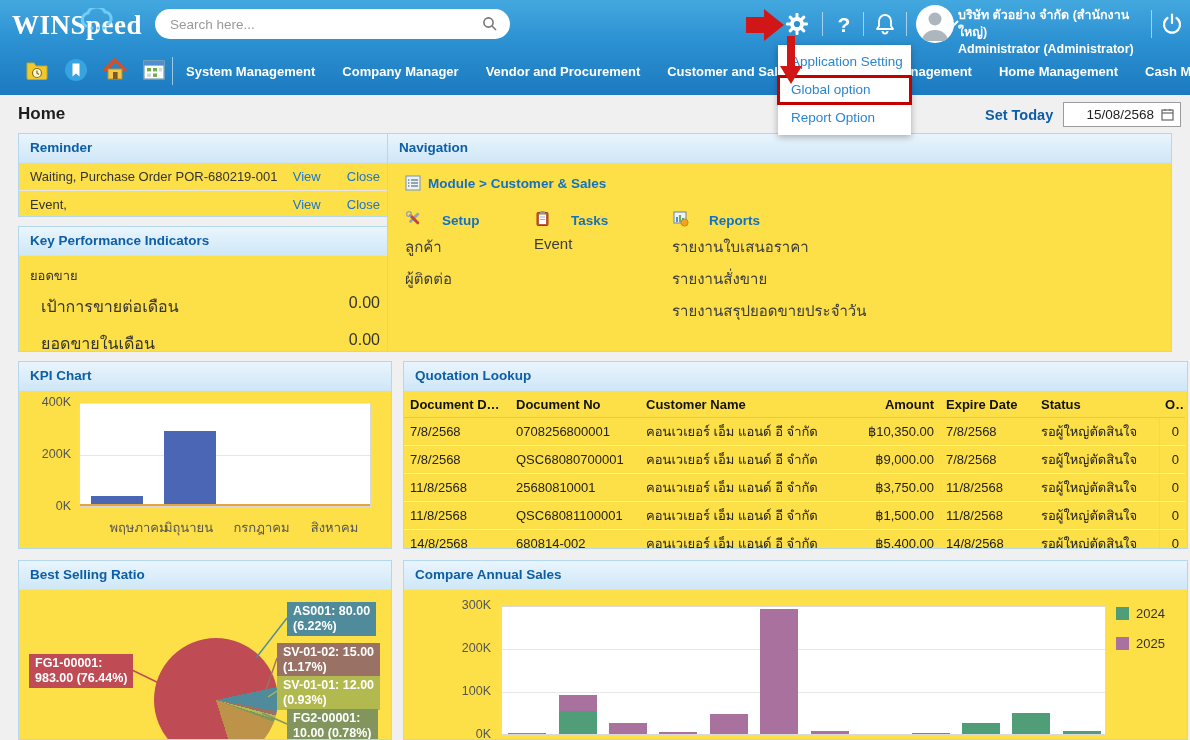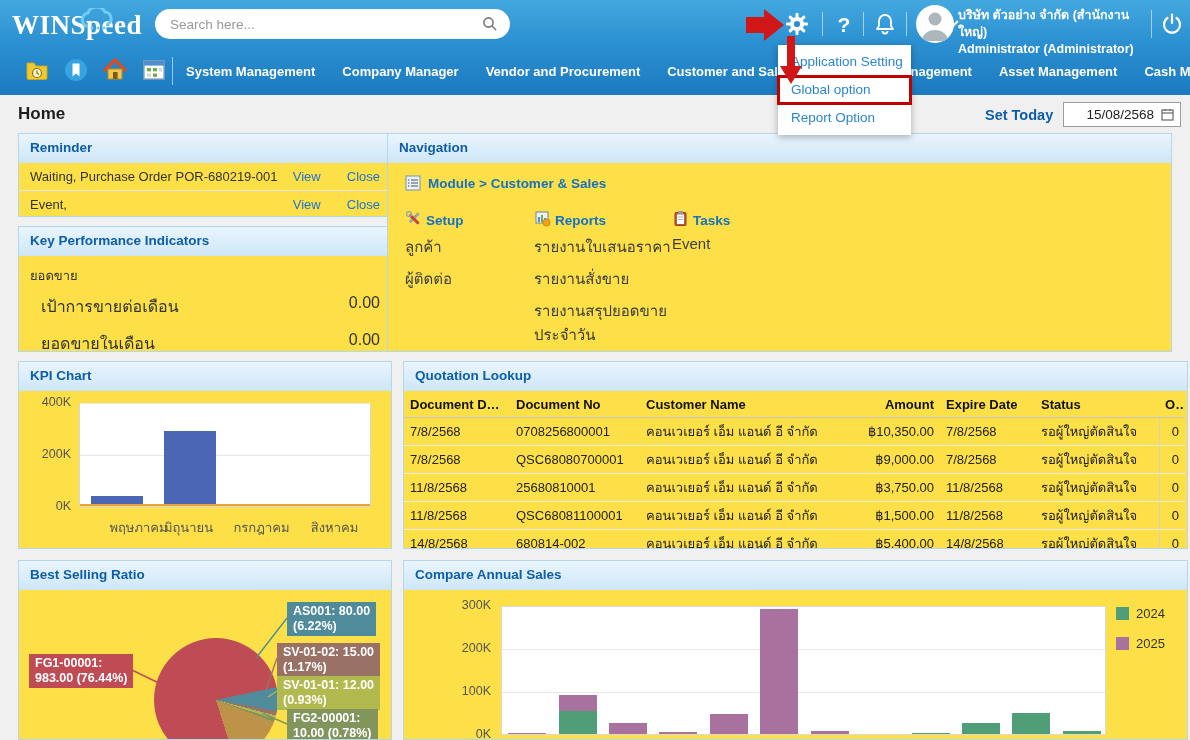--- a/index.html
+++ b/index.html
@@ -55,21 +55,21 @@
 
   
   .kpi-grp{padding:9px 11px 2px;font-size:13px;color:#333;}
   .kpi-row{display:flex;padding:6px 11px 6px 22px;font-size:16px;color:#333;}
   .kpi-row .val{margin-left:auto;}
 
   
   .nav-bc{position:absolute;left:17px;top:12px;display:flex;align-items:center;gap:7px;
     font-size:13.5px;font-weight:bold;color:#1670c0;}
   .nav-grid{position:absolute;left:17px;top:46px;right:8px;display:grid;grid-template-columns:129px 138px 213px auto;}
-  .nav-g-h{display:flex;align-items:center;gap:4px;font-size:13.5px;font-weight:bold;color:#1670c0;height:22px;cursor:pointer;}
+  .nav-g-h{display:flex;align-items:center;gap:20px;font-size:13.5px;font-weight:bold;color:#1670c0;height:22px;cursor:pointer;}
   .nav-it{font-size:15px;color:#3d3d3d;padding:4px 0;cursor:pointer;}
 
   
   table.quote{border-collapse:collapse;table-layout:fixed;width:781px;font-size:13px;color:#222;}
   table.quote th{font-size:13px;font-weight:bold;color:#111;text-align:left;height:26px;padding:0 6px;
     border-bottom:1px solid #c3c3c3;white-space:nowrap;overflow:hidden;text-overflow:ellipsis;}
   table.quote td{height:27px;padding:0 6px;border-bottom:1px solid #ececec;white-space:nowrap;overflow:hidden;}
   table.quote .r{text-align:right;}
   table.quote .sep{border-left:1px solid #d0d0d0;}
 
@@ -186,21 +186,21 @@
           <rect x="17" y="10" width="3" height="3.4" fill="#cfd8de"></rect>
         </svg>
       </span>
       <div class="vsep" style="left:172px;top:9px;height:28px"></div>
       <nav class="menu" id="mainmenu">
           <span class="mi">System Management</span>
           <span class="mi">Company Manager</span>
           <span class="mi">Vendor and Procurement</span>
           <span class="mi">Customer and Sales</span>
           <span class="mi">Warehouse Management</span>
-          <span class="mi">Asset Management</span>
+          <span class="mi">Home Management</span>
           <span class="mi">Cash Management</span>
         </nav>
     </div>
   </header>
 
   <div class="dropdown" id="settingsMenu">
       <div class="dd-item">Application Setting</div>
       <div class="dd-item hl">Global option</div>
       <div class="dd-item">Report Option</div>
     </div>
@@ -334,44 +334,44 @@
                   <circle cx="4" cy="4" r="2.4" fill="none" stroke="#9aa4ab" stroke-width="1.4"></circle>
                 </svg></span>
               <span>Setup</span>
             </div>
             <div class="nav-it">ลูกค้า</div>
             <div class="nav-it">ผู้ติดต่อ</div>
           </div>
           <div>
             <div class="nav-g-h">
               <span><svg width="17" height="17" viewBox="0 0 17 17">
+                  <rect x="3" y="2.5" width="11" height="13" rx="1" fill="#c25b3a" stroke="#9a3f22" stroke-width="1"></rect>
+                  <rect x="5" y="4.5" width="7" height="9.5" fill="#fff"></rect>
+                  <rect x="6" y="1" width="5" height="3" rx="1" fill="#8d9aa4"></rect>
+                  <line x1="6" y1="7" x2="11" y2="7" stroke="#9bb" stroke-width="1"></line>
+                  <line x1="6" y1="9.5" x2="11" y2="9.5" stroke="#9bb" stroke-width="1"></line>
+                </svg></span>
+              <span>Tasks</span>
+            </div>
+            <div class="nav-it">Event</div>
+          </div>
+          <div>
+            <div class="nav-g-h">
+              <span><svg width="17" height="17" viewBox="0 0 17 17">
                   <rect x="2" y="2" width="12" height="11" fill="#eef3f6" stroke="#7e8c96" stroke-width="1.1"></rect>
                   <rect x="4" y="7" width="2" height="5" fill="#4f8fd0"></rect>
                   <rect x="7" y="5" width="2" height="7" fill="#6fae4e"></rect>
                   <rect x="10" y="8" width="2" height="4" fill="#4f8fd0"></rect>
                   <circle cx="12.5" cy="12.5" r="3.6" fill="#f0a41e" stroke="#c07e06" stroke-width=".8"></circle>
                 </svg></span>
               <span>Reports</span>
             </div>
             <div class="nav-it">รายงานใบเสนอราคา</div>
             <div class="nav-it">รายงานสั่งขาย</div>
             <div class="nav-it">รายงานสรุปยอดขายประจำวัน</div>
-          </div>
-          <div>
-            <div class="nav-g-h">
-              <span><svg width="17" height="17" viewBox="0 0 17 17">
-                  <rect x="3" y="2.5" width="11" height="13" rx="1" fill="#c25b3a" stroke="#9a3f22" stroke-width="1"></rect>
-                  <rect x="5" y="4.5" width="7" height="9.5" fill="#fff"></rect>
-                  <rect x="6" y="1" width="5" height="3" rx="1" fill="#8d9aa4"></rect>
-                  <line x1="6" y1="7" x2="11" y2="7" stroke="#9bb" stroke-width="1"></line>
-                  <line x1="6" y1="9.5" x2="11" y2="9.5" stroke="#9bb" stroke-width="1"></line>
-                </svg></span>
-              <span>Tasks</span>
-            </div>
-            <div class="nav-it">Event</div>
           </div>
         </div>
     </div>
   </div>
 
   <div class="panel" style="left:403px;top:361px;width:785px;height:188px">
     <div class="panel-h">Quotation Lookup</div>
     <div class="panel-b" id="quoteBody">
         <table class="quote">
           <colgroup>

